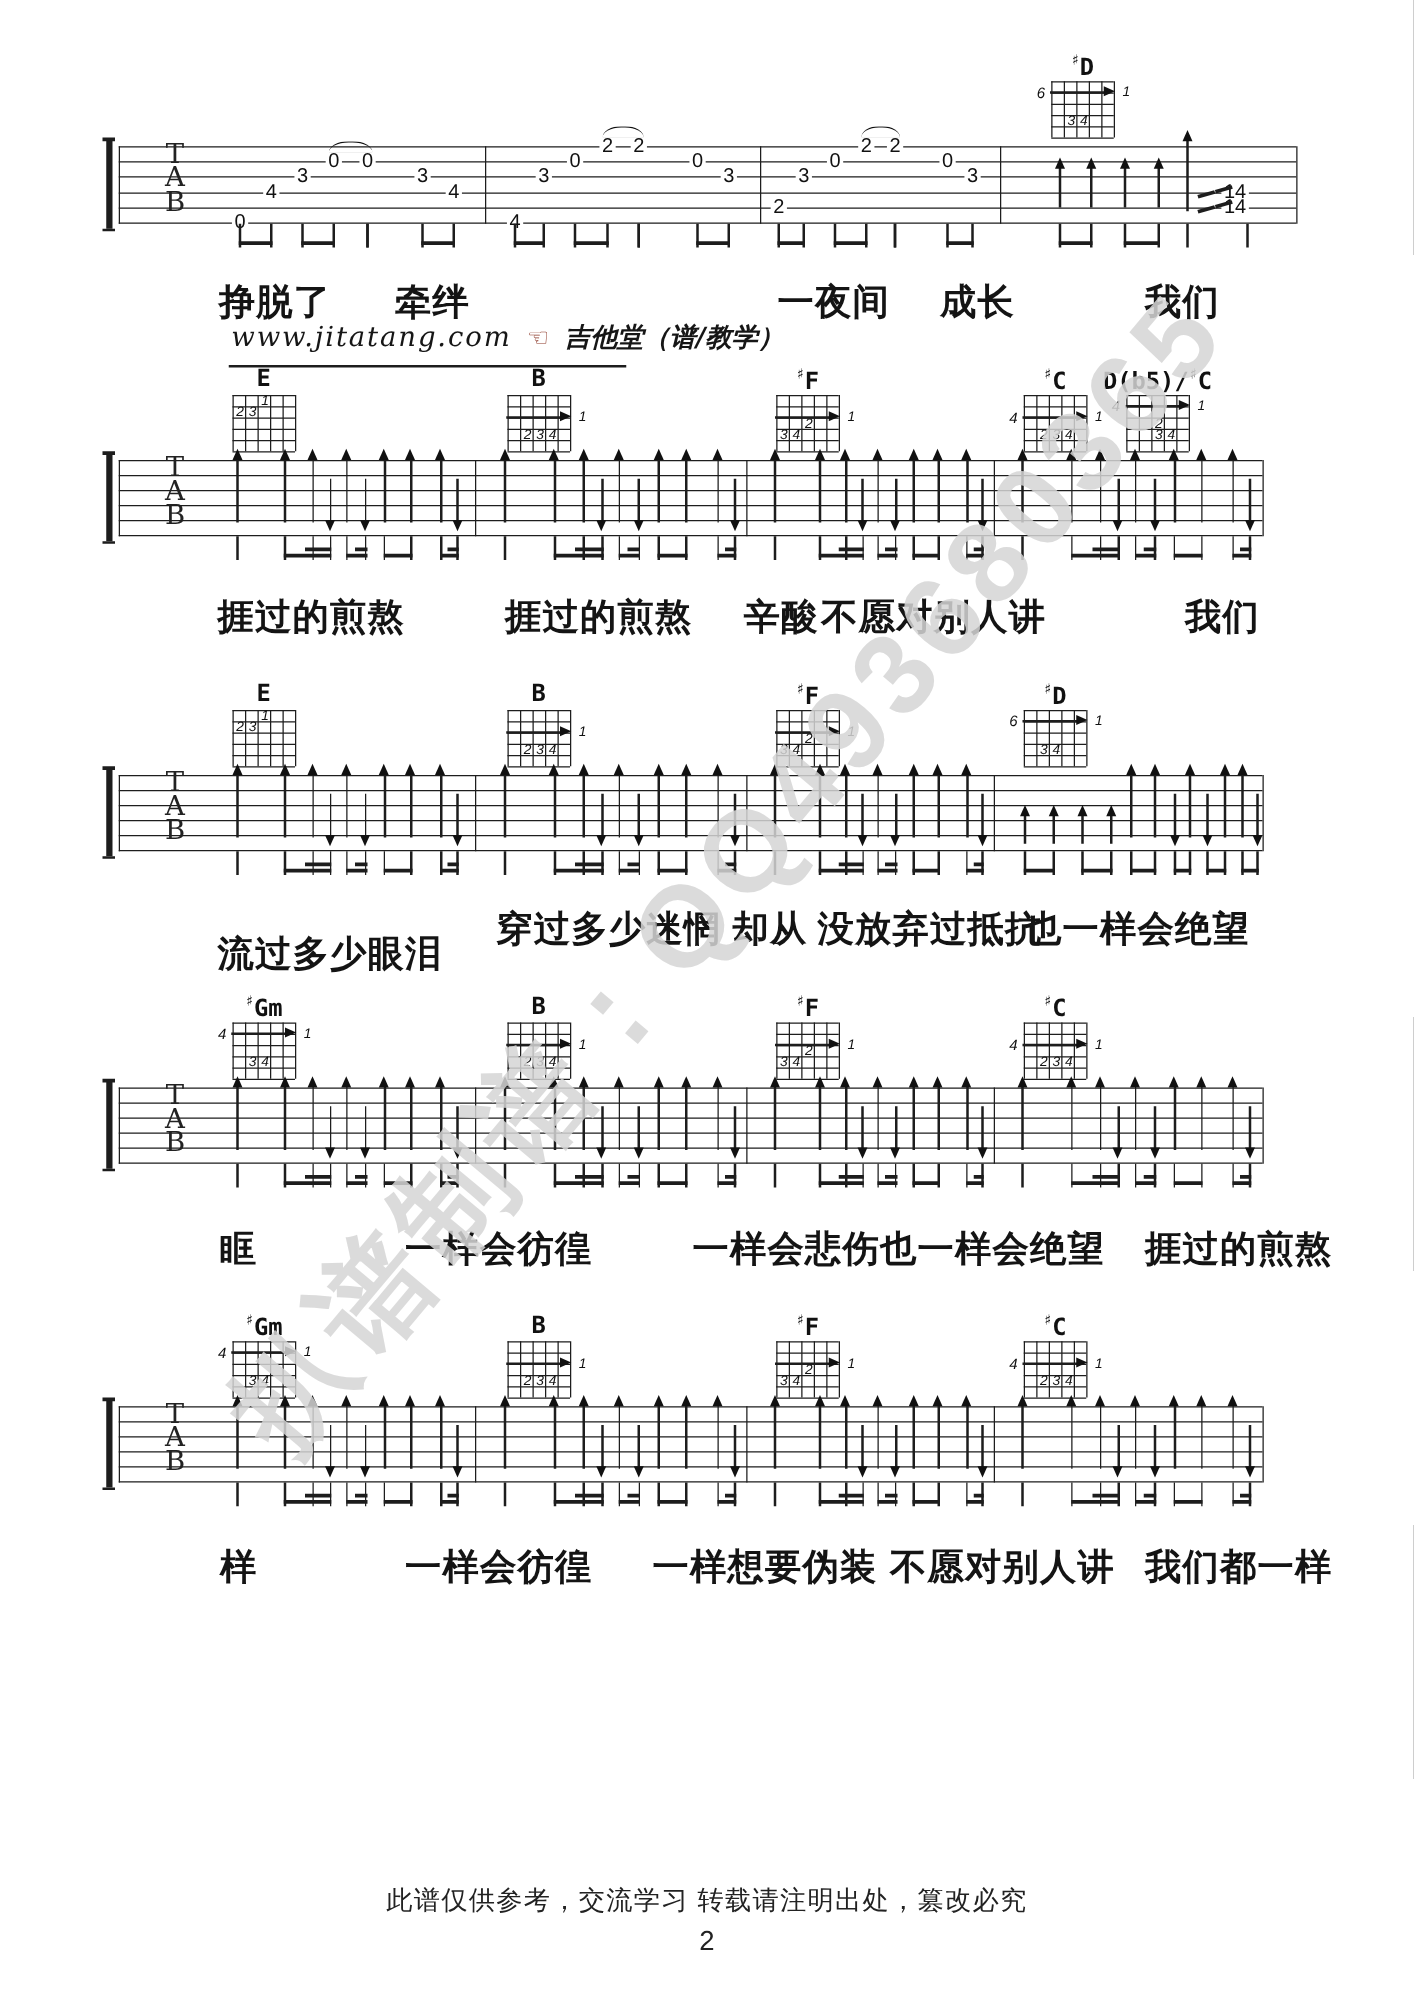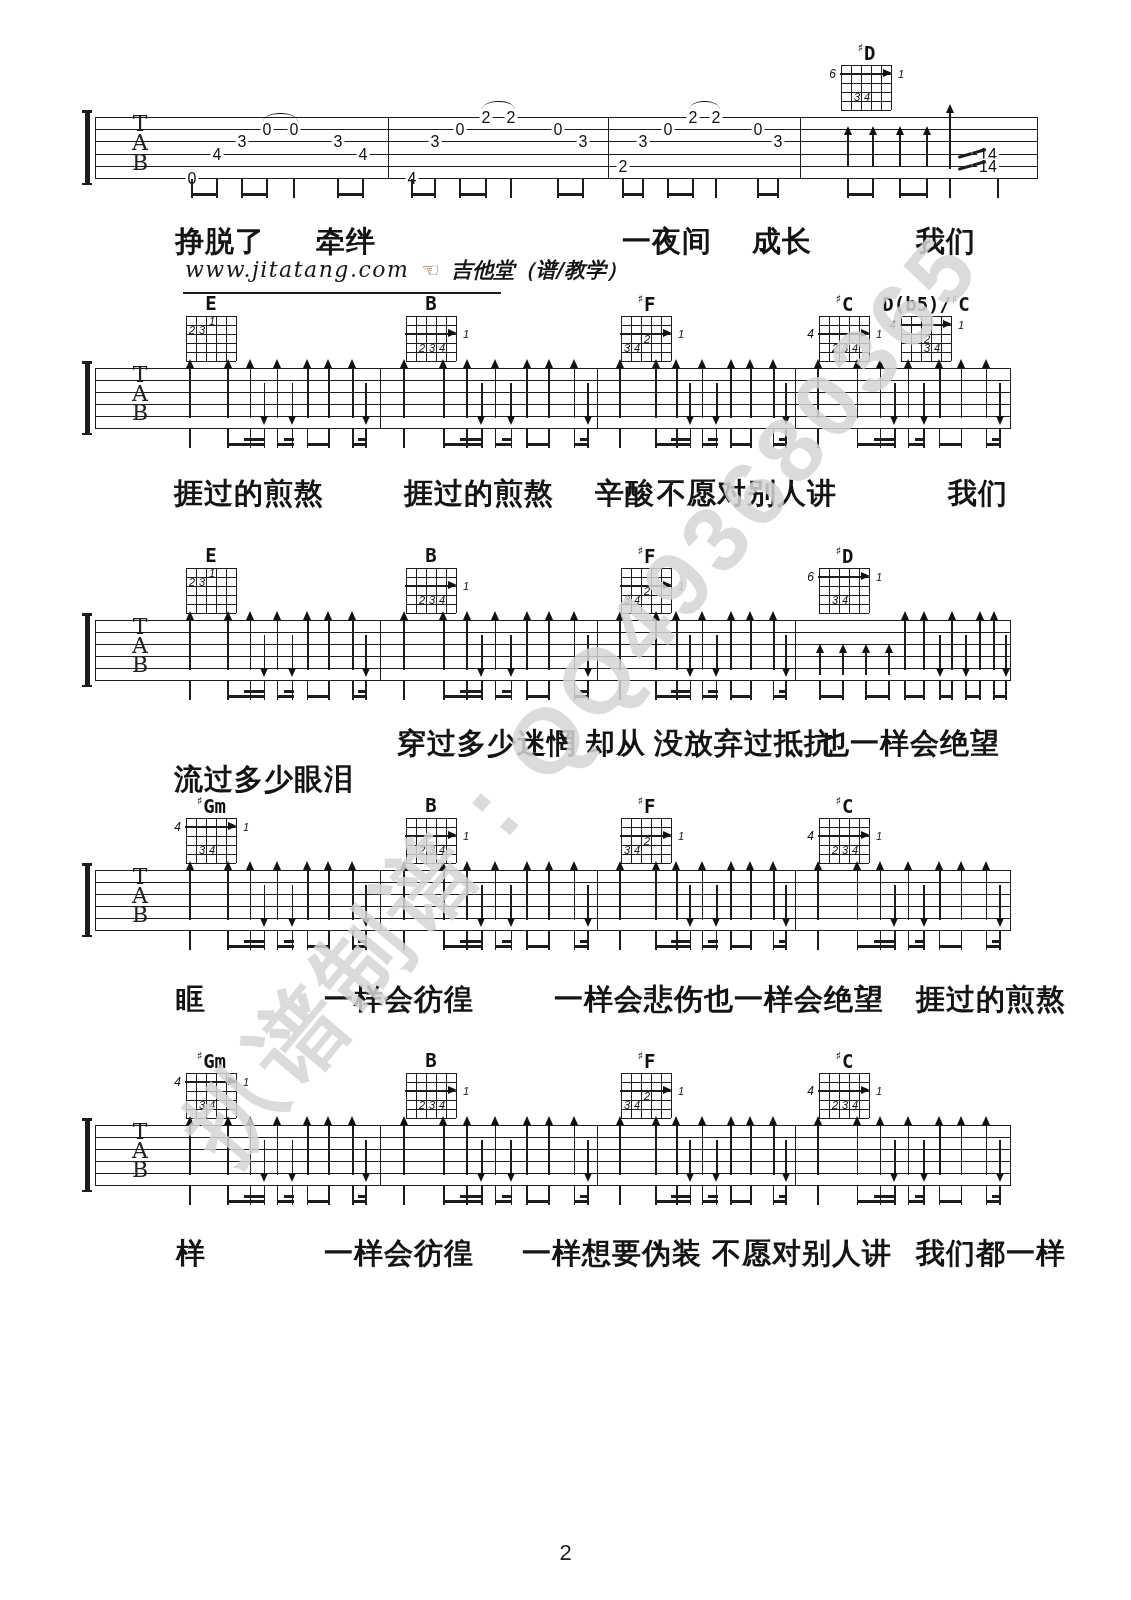--- a/index.html
+++ b/index.html
@@ -501,21 +501,21 @@
       <div class="line" style="left: 819px; top: 586px; width: 50px; height: 1px;"></div>
       <div class="line" style="left: 819px; top: 595px; width: 50px; height: 1px;"></div>
       <div class="line" style="left: 819px; top: 604px; width: 50px; height: 1px;"></div>
       <div class="line" style="left: 819px; top: 613px; width: 50px; height: 1px;"></div>
       <div class="line" style="left: 818px; top: 576px; width: 46px; height: 2.4px;"></div>
       <div class="abs" style="left: 861px; top: 572px; width: 0px; height: 0px; border-top: 4.5px solid transparent; border-bottom: 4.5px solid transparent; border-left: 9px solid rgb(17, 17, 17); background: none;"></div>
       <div class="fing" style="left: 879px; top: 577px;">1</div>
       <div class="posnum" style="left: 814px; top: 577px;">6</div>
       <div class="fing" style="left: 835px; top: 600px;">3</div>
       <div class="fing" style="left: 845px; top: 600px;">4</div>
-      <div class="lyric" style="left: 174px; top: 760px;">流过多少眼泪</div>
+      <div class="lyric" style="left: 174px; top: 744px;">流过多少眼泪</div>
       <div class="lyric" style="left: 397px; top: 724px;">穿过多少迷惘</div>
       <div class="lyric" style="left: 586px; top: 724px;">却从</div>
       <div class="lyric" style="left: 654px; top: 724px;">没放弃过抵抗</div>
       <div class="lyric" style="left: 820px; top: 724px;">也一样会绝望</div>
       <div class="line" style="left: 189.2px; top: 617px; width: 1.6px; height: 53px;"></div>
       <div class="abs" style="left: 185.5px; top: 611px; width: 0px; height: 0px; border-left: 4.5px solid transparent; border-right: 4.5px solid transparent; border-bottom: 9px solid rgb(17, 17, 17); background: none;"></div>
       <div class="line" style="left: 227.392px; top: 617px; width: 1.6px; height: 53px;"></div>
       <div class="abs" style="left: 223.692px; top: 611px; width: 0px; height: 0px; border-left: 4.5px solid transparent; border-right: 4.5px solid transparent; border-bottom: 9px solid rgb(17, 17, 17); background: none;"></div>
       <div class="line" style="left: 249.568px; top: 617px; width: 1.6px; height: 53px;"></div>
       <div class="abs" style="left: 245.868px; top: 611px; width: 0px; height: 0px; border-left: 4.5px solid transparent; border-right: 4.5px solid transparent; border-bottom: 9px solid rgb(17, 17, 17); background: none;"></div>
@@ -1161,14 +1161,15 @@
       <div class="line" style="left: 985.832px; top: 1200px; width: 15.068px; height: 3.4px;"></div>
       <div class="line" style="left: 991.893px; top: 1194.6px; width: 9.0074px; height: 3px;"></div>
     </div>
   <div id="branding">
     <span class="url">www.jitatang.com</span>
     <span class="hand" style="color: rgb(139, 54, 38);">☜</span>
     <span class="studio">吉他堂（谱/教学）</span>
   </div>
   <div id="brand-underline"></div>
   <div id="watermark">扒谱制谱：QQ493680365</div>
+  <div id="footer-notice">此谱仅供参考，交流学习  转载请注明出处，篡改必究</div>
   <div id="page-number">2</div>
 </div>
 
 </body></html>

